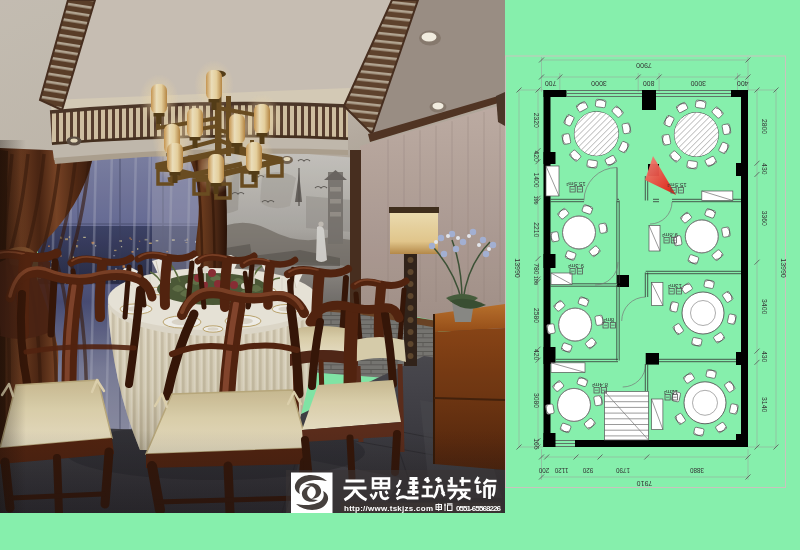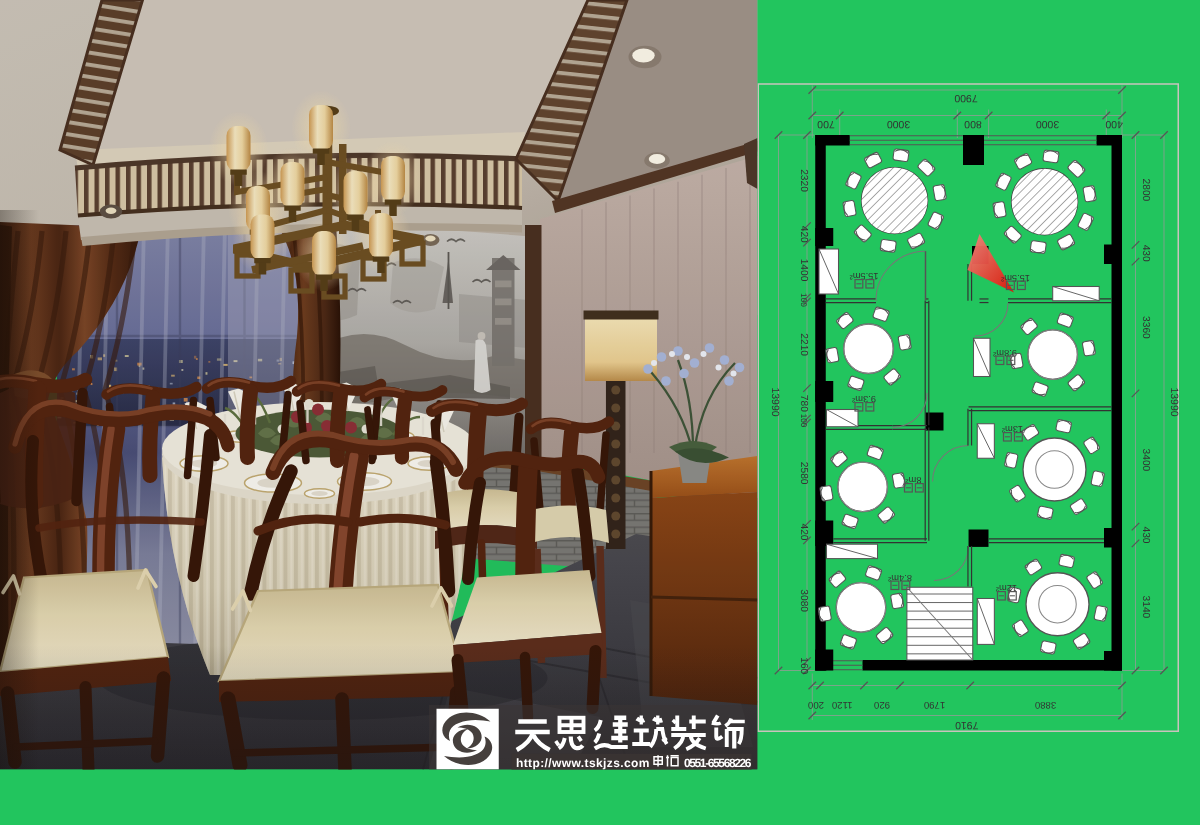--- a/index.html
+++ b/index.html
@@ -1,12 +1,12 @@
 <!DOCTYPE html>
-<html><head><meta charset="utf-8"><style>html,body{margin:0;padding:0;background:#fff}.page{position:relative;width:800px;height:550px;background:#22c55e;overflow:hidden;font-family:"Liberation Sans",sans-serif}</style></head><body>
+<html><head><meta charset="utf-8"><style>html,body{margin:0;padding:0;background:#fff}.page{position:relative;width:800px;height:550px;background:#86efac;overflow:hidden;font-family:"Liberation Sans",sans-serif}</style></head><body>
 <div class="page">
     <svg width="505" height="513" viewBox="0 0 505 513" style="position:absolute;left:0;top:0" xmlns="http://www.w3.org/2000/svg">
       <defs>
         <linearGradient id="cushg" x1="0" y1="0" x2="0" y2="1">
  <stop offset="0" stop-color="#cfc096" stop-opacity="1"></stop>
           <stop offset="0.45" stop-color="#e4d8b2"></stop>
           <stop offset="1" stop-color="#efe6ca"></stop>
 </linearGradient>
 <radialGradient id="halo" cx="0.5" cy="0.5" r="0.5">
  <stop offset="0" stop-color="#f8e3b2" stop-opacity="1"></stop>

